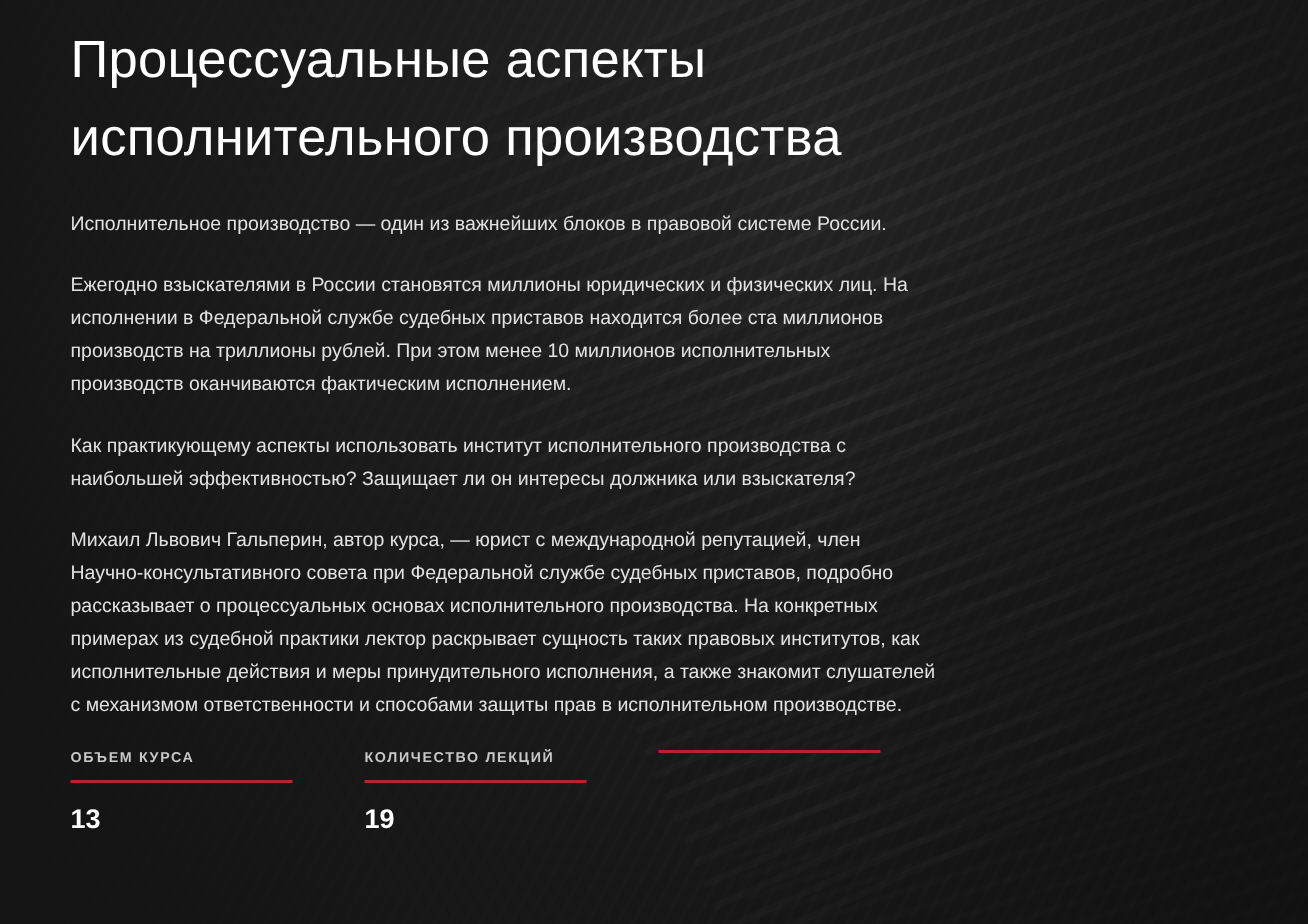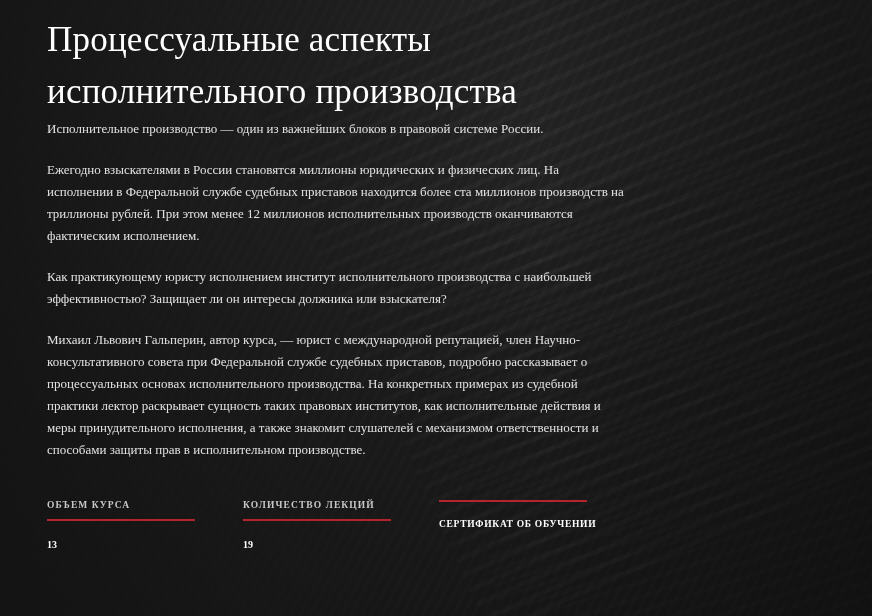--- a/index.html
+++ b/index.html
@@ -79,35 +79,35 @@
       radial-gradient(150% 120% at 20% 40%, rgba(0,0,0,0.35) 0%, rgba(0,0,0,0.68) 70%, rgba(0,0,0,0.85) 100%);
   }
 
   
   .content {
     position: absolute;
     left: 47px;
     top: 0;
     width: 640px;
     height: 496px;
-    font-family: Liberation Serif, serif;
   }
 
   .title {
     margin: 0;
     padding-top: 14px;
     color: #ffffff;
     font-size: 35px;
     line-height: 52px;
     font-weight: 400;
     letter-spacing: 0.2px;
     max-width: 640px;
   }
 
   .paragraphs {
+    margin-top: 20px;
   }
   .para {
     color: #e2e2e2;
     font-size: 13px;
     line-height: 22px;
     margin: 0 0 19px 0;
     max-width: 578px;
     font-weight: 400;
   }
 
@@ -132,21 +132,21 @@
     padding-bottom: 9px;
   }
   .fact-rule {
     width: 148px;
     height: 2px;
     background: #b3242c;
     margin-bottom: 15px;
   }
   .fact-value {
     color: #ffffff;
-    font-size: 10px;
+    font-size: 18px;
     font-weight: 700;
     line-height: 18px;
     margin-bottom: 12px;
   }
   .fact-sub {
     color: #ffffff;
     font-size: 9.5px;
     font-weight: 700;
     letter-spacing: 0.7px;
     text-transform: uppercase;
@@ -170,41 +170,40 @@
     <div class="bg-books2"></div>
   </div>
   <div class="bg-vignette"></div>
 
   <div class="content">
 
     <h1 class="title">Процессуальные аспекты исполнительного производства</h1>
 
     <div class="paragraphs">
       <p class="para">Исполнительное производство — один из важнейших блоков в правовой системе России.</p>
-      <p class="para">Ежегодно взыскателями в России становятся миллионы юридических и физических лиц. На исполнении в Федеральной службе судебных приставов находится более ста миллионов производств на триллионы рублей. При этом менее 12 миллионов исполнительных производств оканчиваются фактическим исполнением.</p>
-      <p class="para">Как практикующему юристу исполнением институт исполнительного производства с наибольшей эффективностью? Защищает ли он интересы должника или взыскателя?</p>
+      <p class="para">Ежегодно взыскателями в России становятся миллионы юридических и физических лиц. На исполнении в Федеральной службе судебных приставов находится более ста миллионов производств на триллионы рублей. При этом менее 10 миллионов исполнительных производств оканчиваются фактическим исполнением.</p>
+      <p class="para">Как практикующему аспекты использовать институт исполнительного производства с наибольшей эффективностью? Защищает ли он интересы должника или взыскателя?</p>
       <p class="para">Михаил Львович Гальперин, автор курса, — юрист с международной репутацией, член Научно-консультативного совета при Федеральной службе судебных приставов, подробно рассказывает о процессуальных основах исполнительного производства. На конкретных примерах из судебной практики лектор раскрывает сущность таких правовых институтов, как исполнительные действия и меры принудительного исполнения, а также знакомит слушателей с механизмом ответственности и способами защиты прав в исполнительном производстве.</p>
     </div>
 
     <div class="facts">
 
       <div class="fact">
         <div class="fact-head">ОБЪЕМ КУРСА</div>
         <div class="fact-rule"></div>
         <div class="fact-value">13</div>
       </div>
 
       <div class="fact">
         <div class="fact-head">КОЛИЧЕСТВО ЛЕКЦИЙ</div>
         <div class="fact-rule"></div>
         <div class="fact-value">19</div>
       </div>
 
       <div class="fact">
         <div class="fact-rule"></div>
         <div class="fact-value empty"></div>
-        <div class="fact-sub strong-only">СЕРТИФИКАТ ОБ ОБУЧЕНИИ</div>
       </div>
 
     </div>
 
   </div>
 </div>
 
 </body></html>

